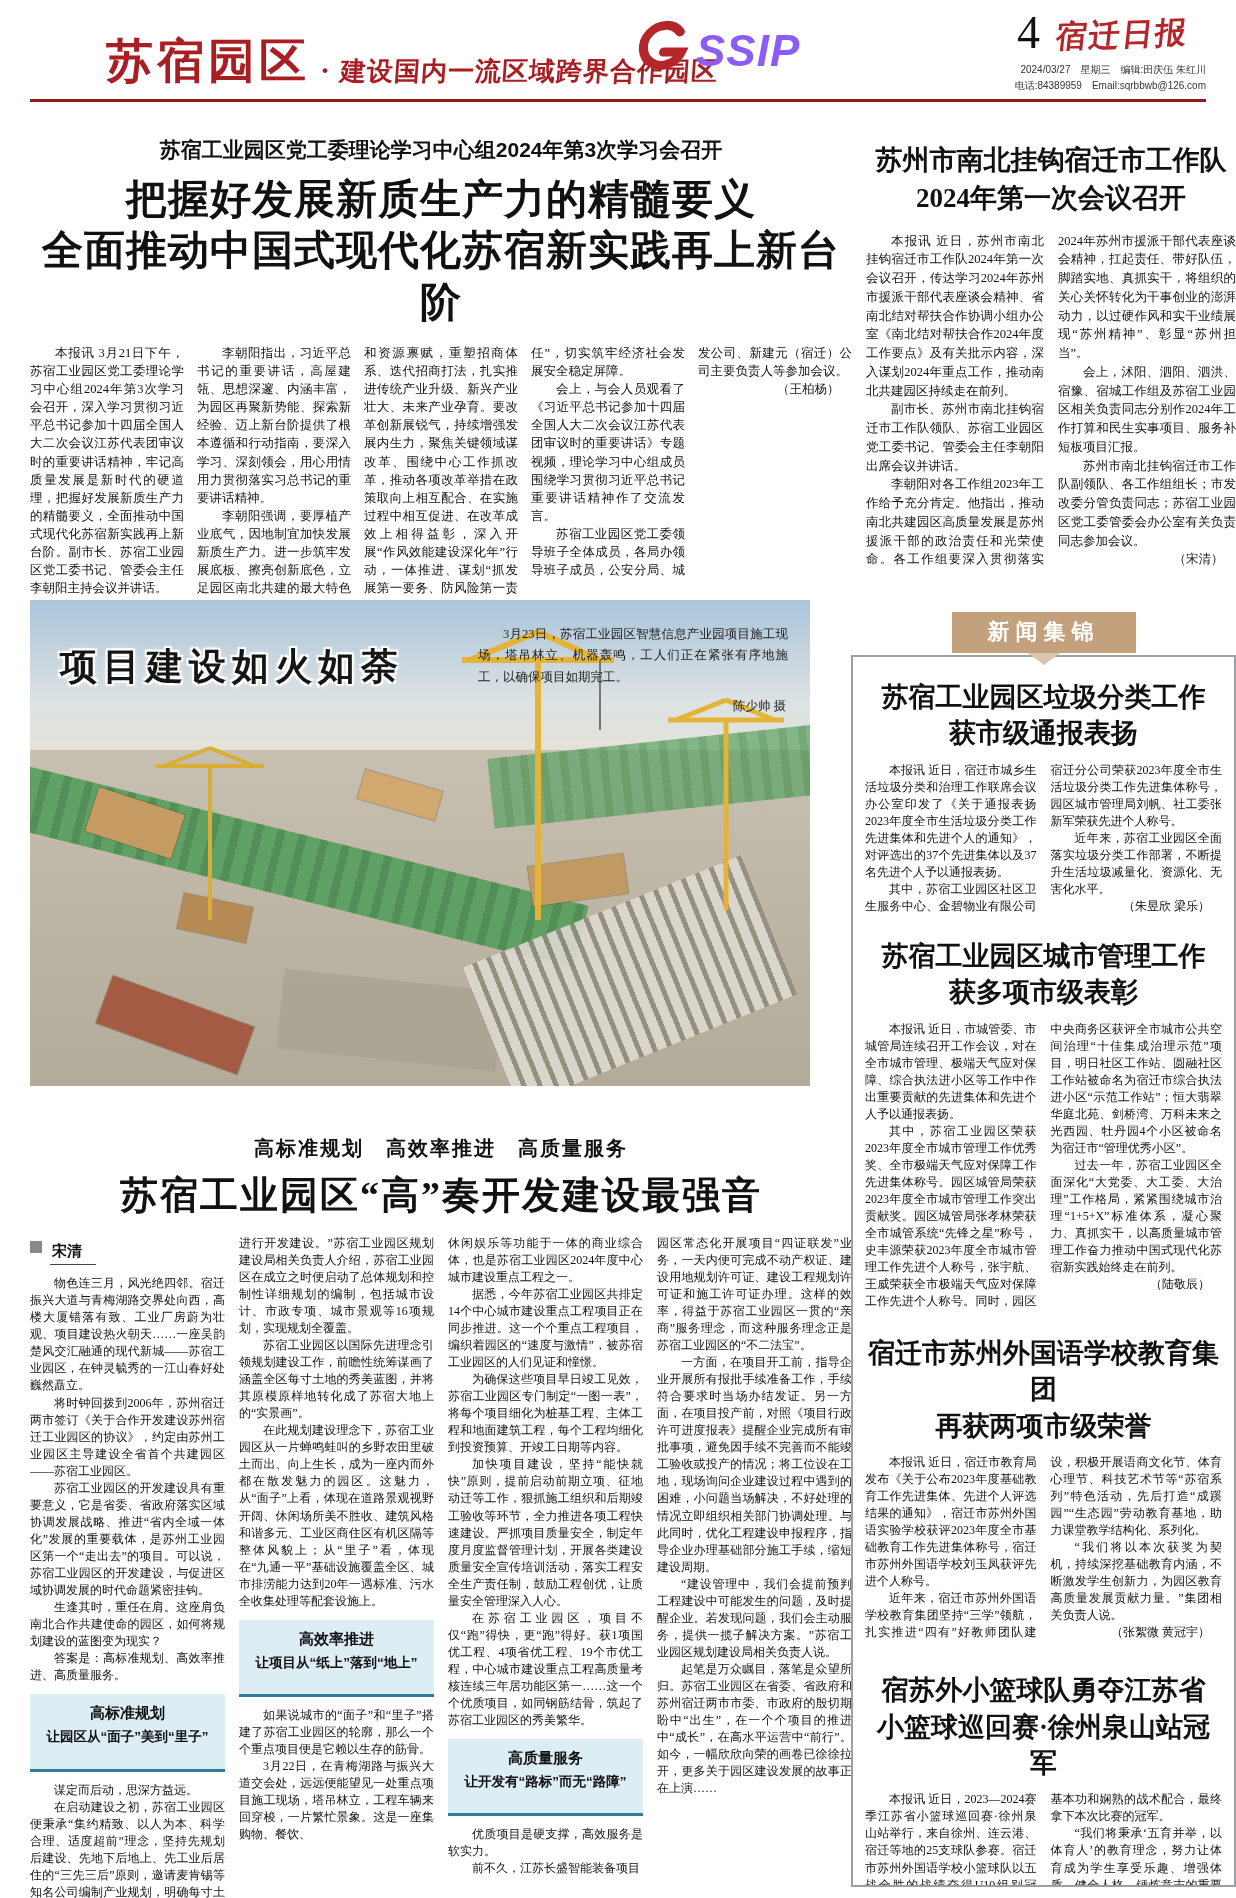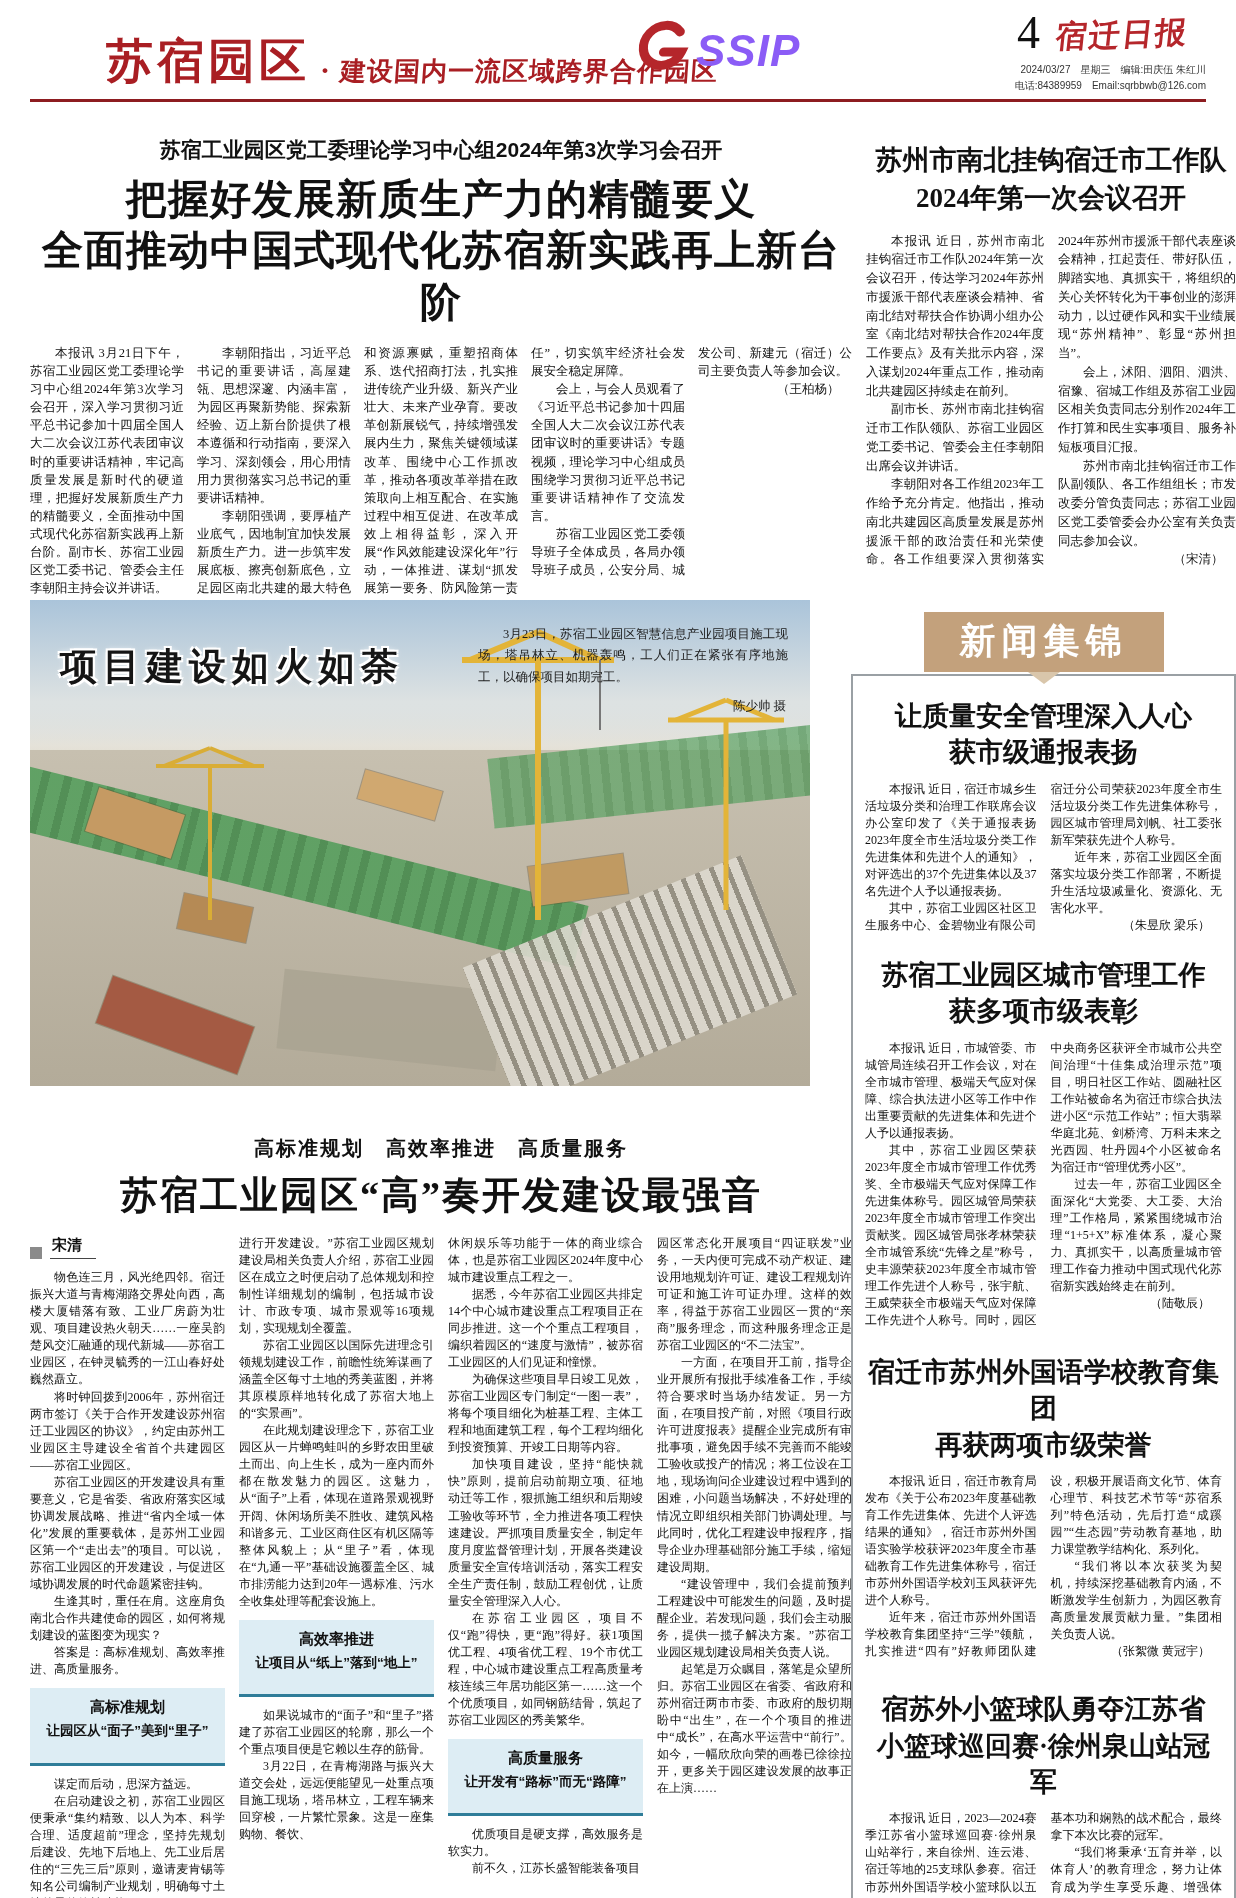--- a/index.html
+++ b/index.html
@@ -61,31 +61,31 @@
               color:#1c1c1c;text-align:justify;}
   .ph-caption .cap-first{text-indent:2em;margin:8px;}
   .ph-credit{text-align:right;padding-right:10px;margin:0;}
   
   .feature{position:absolute;left:30px;top:1095px;width:822px;}
   .ft-kicker{text-align:center;font-size:20px;font-weight:700;margin-top:40px;letter-spacing:2px;
              font-family:"Liberation Sans","DejaVu Sans",sans-serif;}
   .ft-headline{text-align:center;font-size:38px;font-weight:900;letter-spacing:2px;margin-top:8px;}
   .ft-cols{display:flex;gap:14px;margin-top:14px;height:668px;overflow:hidden;}
   .ft-col{width:195px;overflow:hidden;font-size:12px;line-height:1.42;text-align:justify;}
-  .byline{display:flex;align-items:flex-end;gap:8px;margin:0 0 10px;font-size:15px;font-weight:700;}
+  .byline{display:flex;align-items:flex-start;gap:8px;margin:6px 0 10px;font-size:15px;font-weight:700;}
   .byline-square{width:12px;height:12px;background:#8a8a8a;}
   .byline-name{border-bottom:1px solid #444;padding:0 14px 2px 2px;}
   .subhead{background:#ddedf4;border-bottom:3px solid #2f7d99;text-align:center;
            padding:8px 2px 22px;margin:10px 0;}
   .subhead-title{font-size:15px;font-weight:700;font-family:"Liberation Sans",sans-serif;}
   .subhead-sub{font-size:13.5px;font-weight:700;margin-top:4px;font-family:"Liberation Sans",sans-serif;}
   
   .news{position:absolute;left:851px;top:612px;width:385px;}
   .news-tabwrap{position:relative;text-align:center;z-index:2;}
-  .news-tab{display:inline-block;background:#c3a17c;color:#fff;font-size:36px;font-weight:700;
+  .news-tab{display:inline-block;background:#c3a17c;color:#fff;font-size:22px;font-weight:700;
             letter-spacing:6px;padding:5px 36px 6px;font-family:"Liberation Sans",sans-serif;}
   .news-pointer{width:0;height:0;margin:0 auto;border-left:16px solid transparent;
                 border-right:16px solid transparent;border-top:12px solid #d9c6ab;}
   .news-box{border:2px solid #9aa0a4;margin-top:-10px;padding:16px 12px 8px;height:1204px;
             overflow:hidden;background:#fff;}
   .na{margin-bottom:18px;}
   .na-headline{text-align:center;font-size:27px;font-weight:900;line-height:1.35;margin:6px 0 10px;}
   .na-body{column-count:2;column-gap:14px;column-fill:auto;overflow:hidden;
            font-size:12px;line-height:1.42;text-align:justify;}
   .h-a1{height:158px;} .h-a2{height:296px;} .h-a3{height:200px;} .h-a4{height:176px;}
@@ -251,21 +251,21 @@
 
   <div class="news">
     <div class="news-tabwrap">
       <div class="news-tab">新闻集锦</div>
       <div class="news-pointer"></div>
     </div>
     <div class="news-box">
 
       <article class="na">
         <div class="na-headline">
-          <div>让质量安全管理深入人心</div>
+          <div>苏宿工业园区垃圾分类工作</div>
           <div>获市级通报表扬</div>
         </div>
         <div class="na-body h-a1">
             <p class="para">本报讯 近日，宿迁市城乡生活垃圾分类和治理工作联席会议办公室印发了《关于通报表扬2023年度全市生活垃圾分类工作先进集体和先进个人的通知》，对评选出的37个先进集体以及37名先进个人予以通报表扬。</p>
             <p class="para">其中，苏宿工业园区社区卫生服务中心、金碧物业有限公司宿迁分公司荣获2023年度全市生活垃圾分类工作先进集体称号，园区城市管理局刘帆、社工委张新军荣获先进个人称号。</p>
             <p class="para">近年来，苏宿工业园区全面落实垃圾分类工作部署，不断提升生活垃圾减量化、资源化、无害化水平。</p>
             <p class="sig">（朱昱欣 梁乐）</p>
           </div>
       </article>
 

